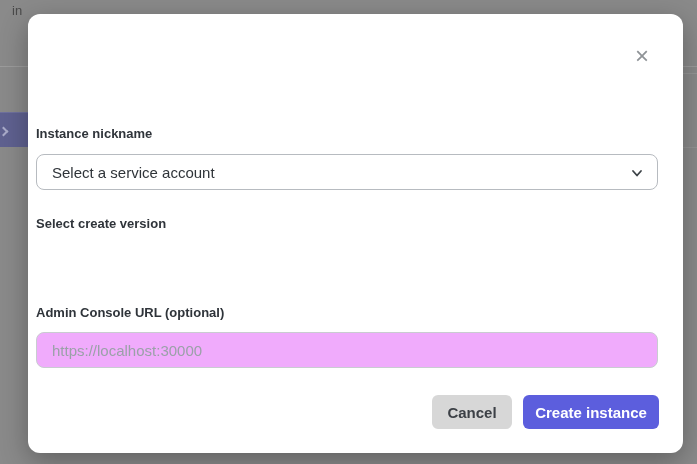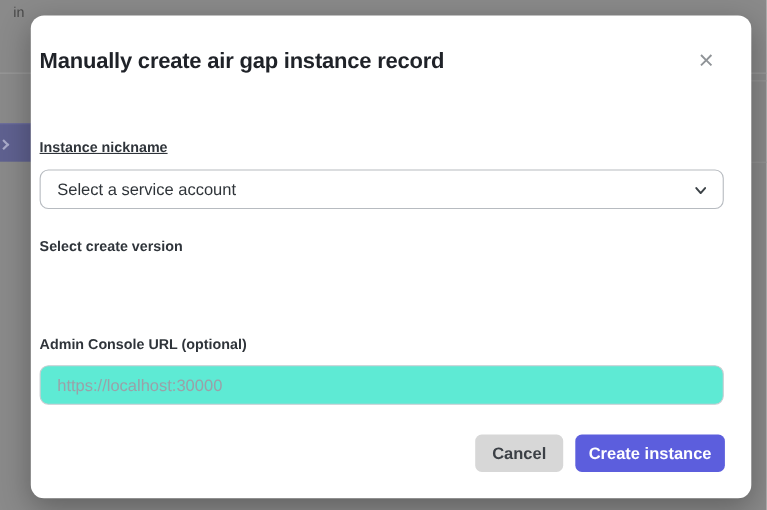--- a/index.html
+++ b/index.html
@@ -53,40 +53,40 @@
     background: transparent; border: none; cursor: pointer;
     display: flex; align-items: center; justify-content: center;
     font-family: "Liberation Sans", sans-serif;
     font-size: 24px; font-weight: 400; color: #8f9397; line-height: 1;
   }
 
   .field-label {
     position: absolute; left: 8px;
     font-size: 13px; line-height: 16px; font-weight: 700; color: #2f343a;
   }
-  .label-1 { top: 112px; text-decoration: underline; }
+  .label-1 { top: 112px; }
   .label-2 { top: 202px; }
   .label-3 { top: 291px; }
 
   .select-control {
     position: absolute; left: 8px; width: 622px; height: 36px;
     border: 1px solid #b7bbc0; border-radius: 8px; background: #ffffff;
     display: flex; align-items: center;
     padding: 0 14px 0 15px;
     font-size: 15px; color: #2f3439; cursor: pointer; text-align: right;
   }
   .select-1 { top: 140px; }
   .select-2 { top: 229px; }
   .select-control .chev {
     position: absolute; right: 13px; top: 11px; width: 14px; height: 14px;
   }
 
   .url-input {
     position: absolute; left: 8px; top: 318px; width: 622px; height: 36px;
-    border: 1px solid #c9ccd1; border-radius: 8px; background: #5eead4;
+    border: 1px solid #c9ccd1; border-radius: 8px; background: #f0abfc;
     padding: 0 15px; font-family: "Liberation Sans", sans-serif;
     font-size: 15px; color: #2f3439; outline: none;
   }
   .url-input::placeholder { color: #9aa1a8; opacity: 1; }
 
   .btn {
     position: absolute; top: 381px; height: 34px;
     border: none; border-radius: 6px; cursor: pointer;
     font-family: "Liberation Sans", sans-serif;
     font-size: 15px; font-weight: 700;
@@ -99,21 +99,20 @@
 <body>
 
 <div class="bg-partial-text">in</div>
 <div class="bg-divider"></div>
 <div class="bg-divider-right"></div>
 <div class="bg-selected-row"></div>
 <div class="bg-row-line-right"></div>
 
 <div class="modal">
 
-  <h1 class="modal-title">Manually create air gap instance record</h1>
 
   <button class="close-button">
     <span>×</span>
   </button>
 
   <div class="field-label label-1">Instance nickname</div>
   <div class="select-control select-1" role="combobox">
     <span>Select a service account</span>
     <svg class="chev" viewBox="0 0 14 14">
       <polyline points="3,5 7,9.5 11,5" fill="none" stroke="#3c4247" stroke-width="1.8" stroke-linecap="round" stroke-linejoin="round"></polyline>

